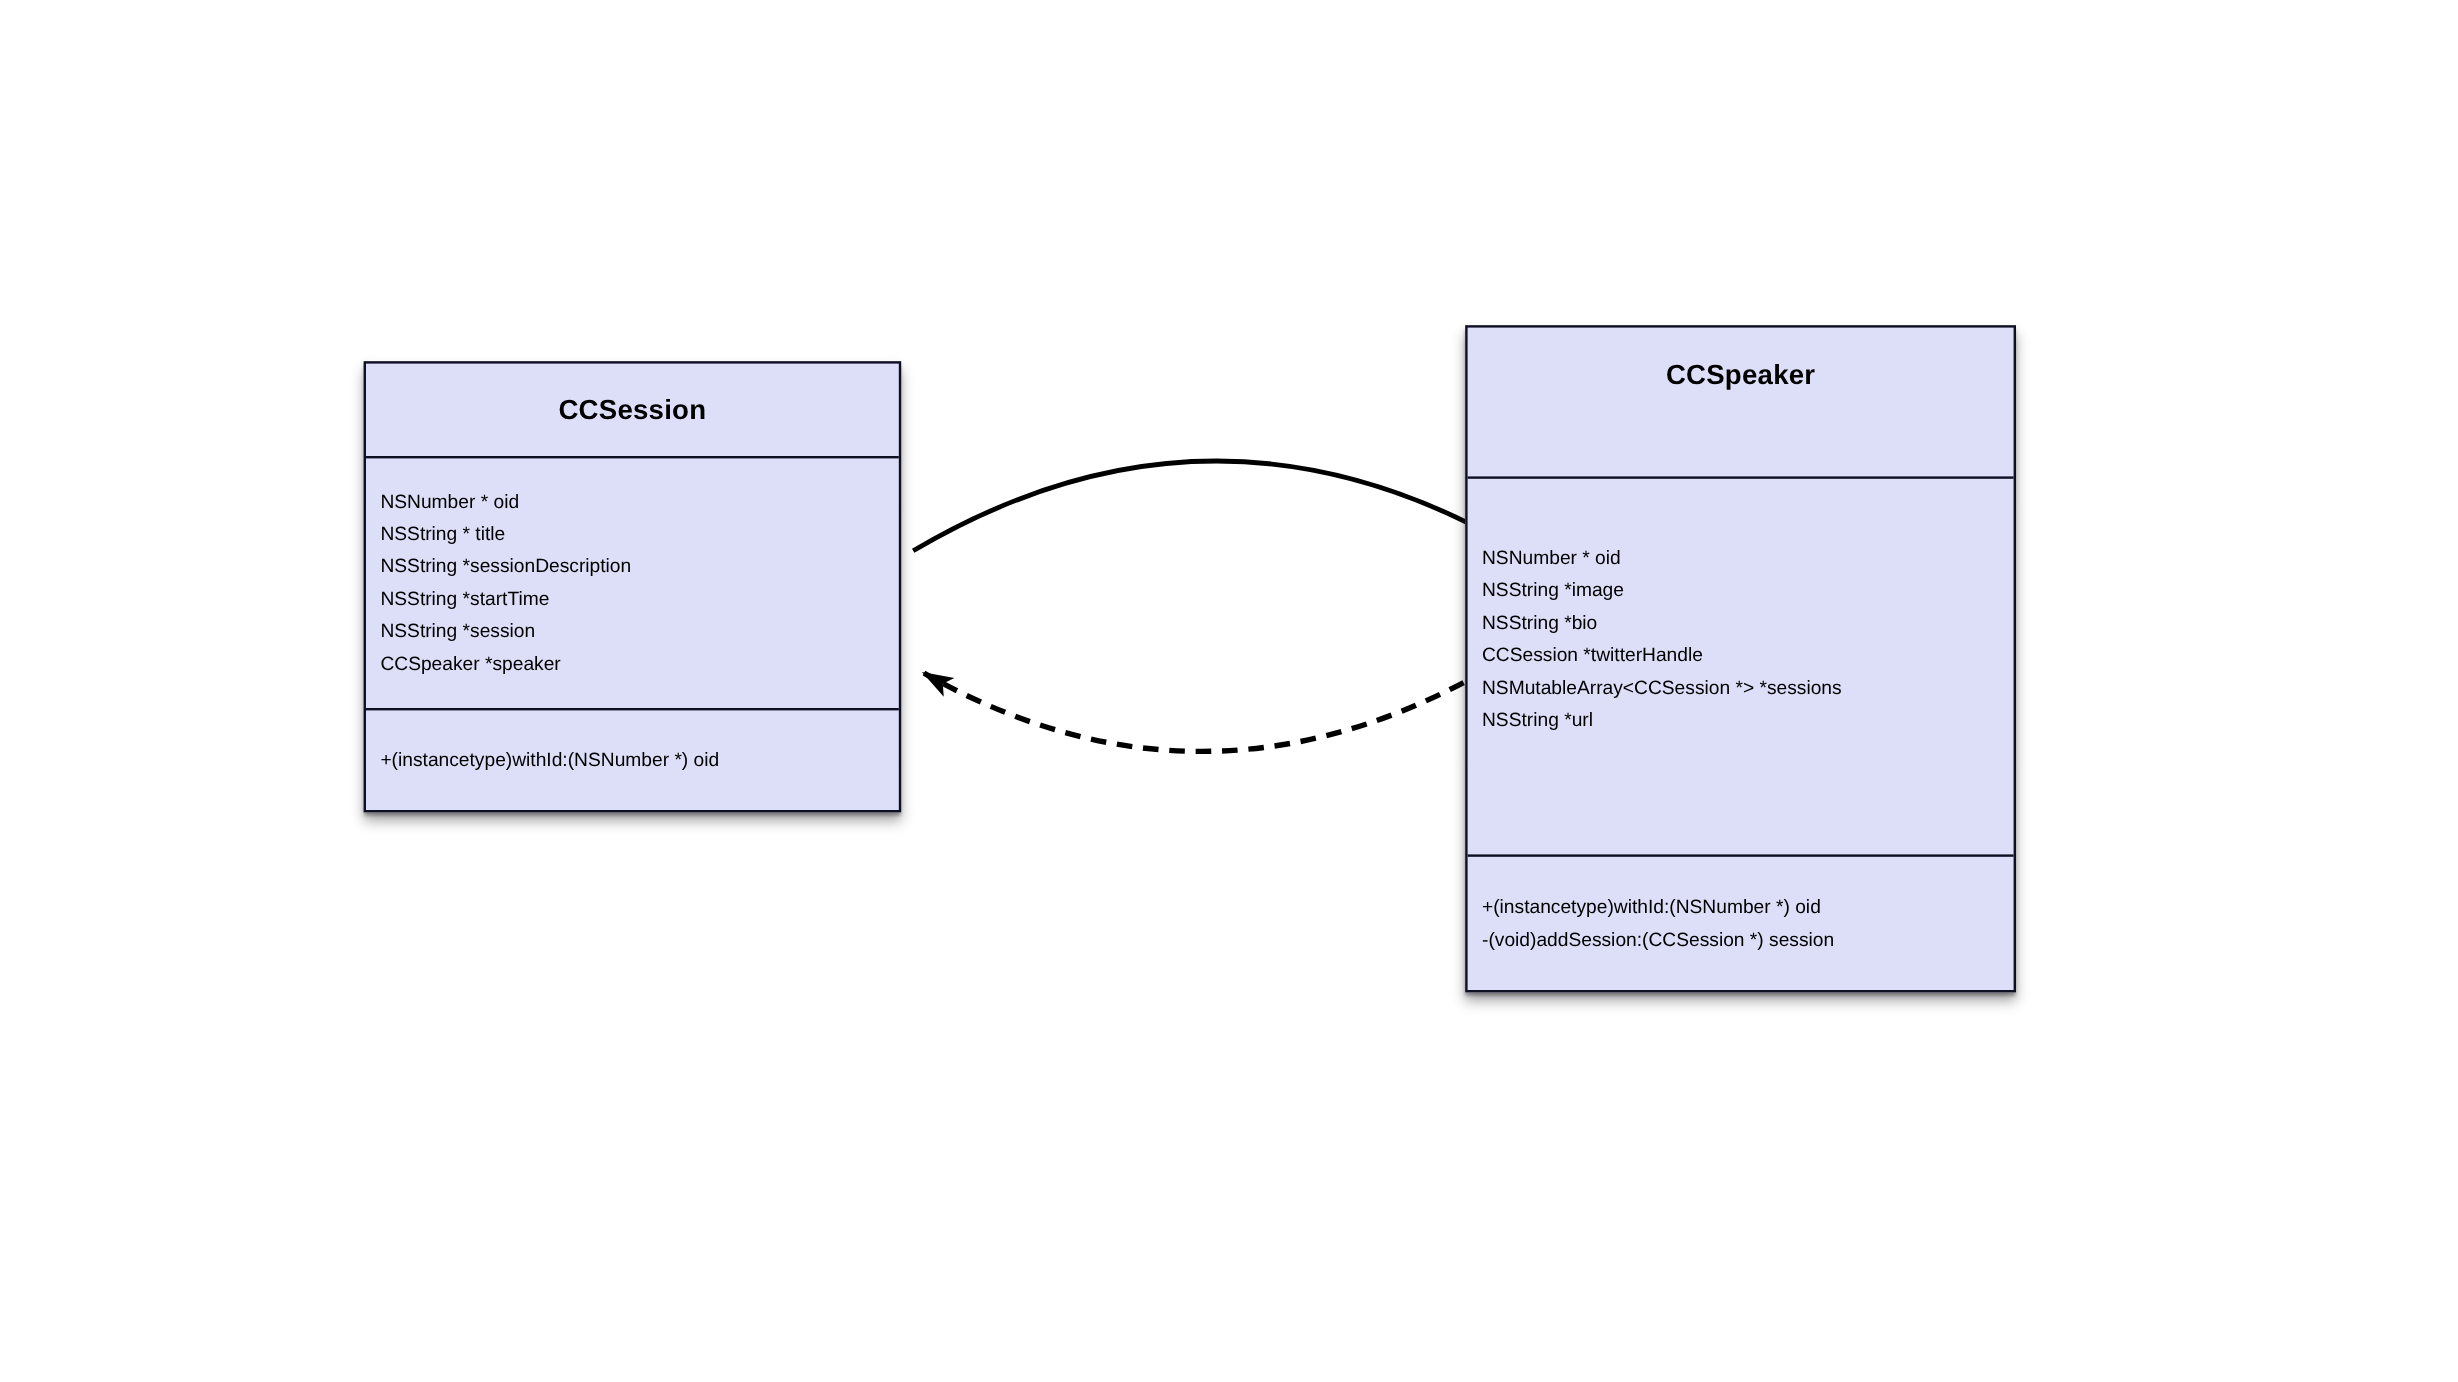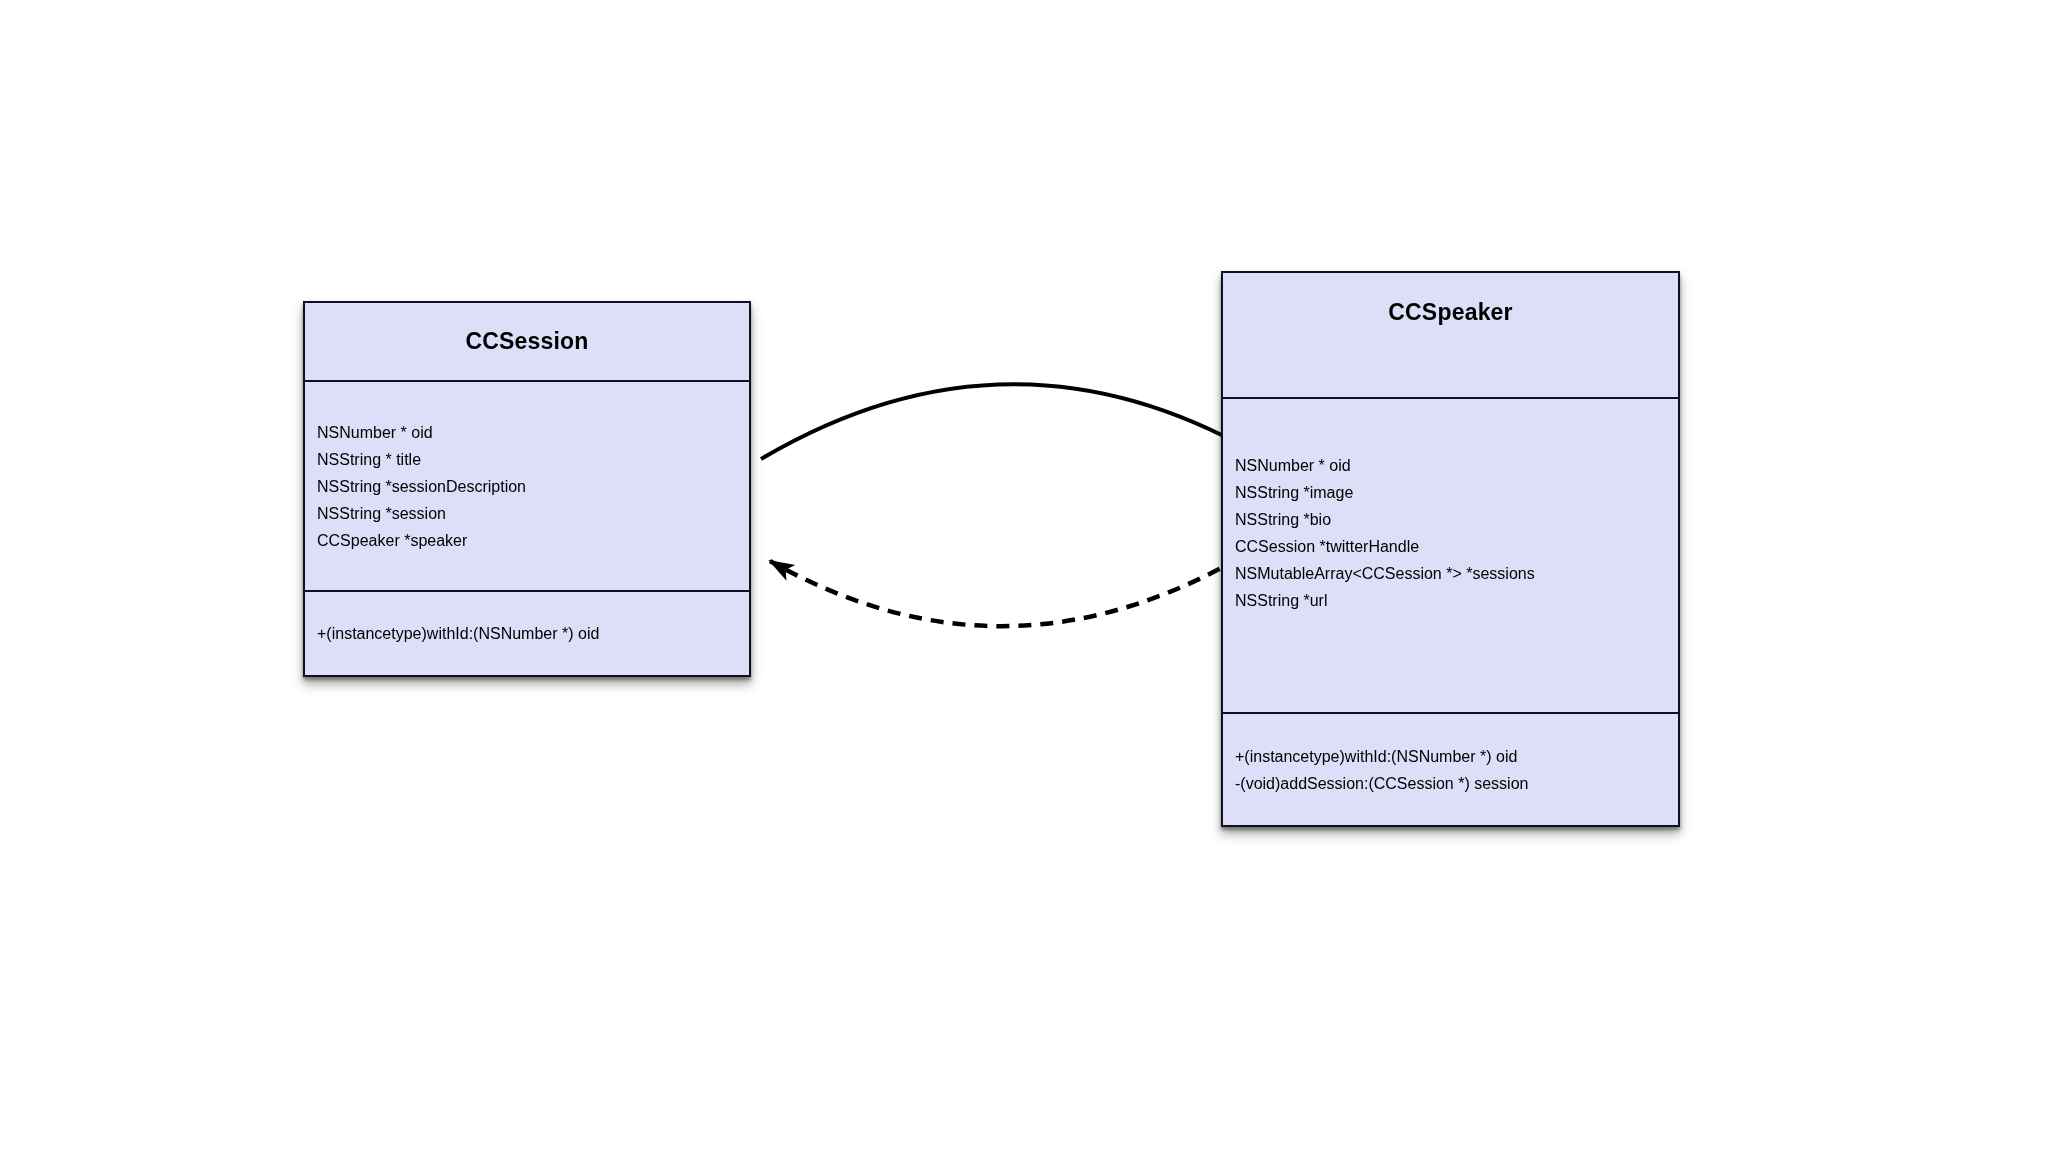--- a/index.html
+++ b/index.html
@@ -87,20 +87,21 @@
     <path d="M 761 459 Q 1008 313 1254 452" fill="none" stroke="#000000" stroke-width="4" marker-end="url(#arrowhead)"></path>
     <path d="M 1258 547 Q 1012 698 770 561" fill="none" stroke="#000000" stroke-width="4.5" stroke-dasharray="13 9" marker-end="url(#arrowhead)"></path>
   </svg>
 
   <div class="uml-class" id="class-ccsession">
     <div class="uml-title">CCSession</div>
     <div class="compartment attrs">
         <div class="member-line">NSNumber * oid</div>
         <div class="member-line">NSString * title</div>
         <div class="member-line">NSString *sessionDescription</div>
+        <div class="member-line">NSString *startTime</div>
         <div class="member-line">NSString *session</div>
         <div class="member-line">CCSpeaker *speaker</div>
       </div>
     <div class="compartment methods">
         <div class="member-line">+(instancetype)withId:(NSNumber *) oid</div>
       </div>
   </div>
 
   <div class="uml-class" id="class-ccspeaker">
     <div class="uml-title">CCSpeaker</div>

